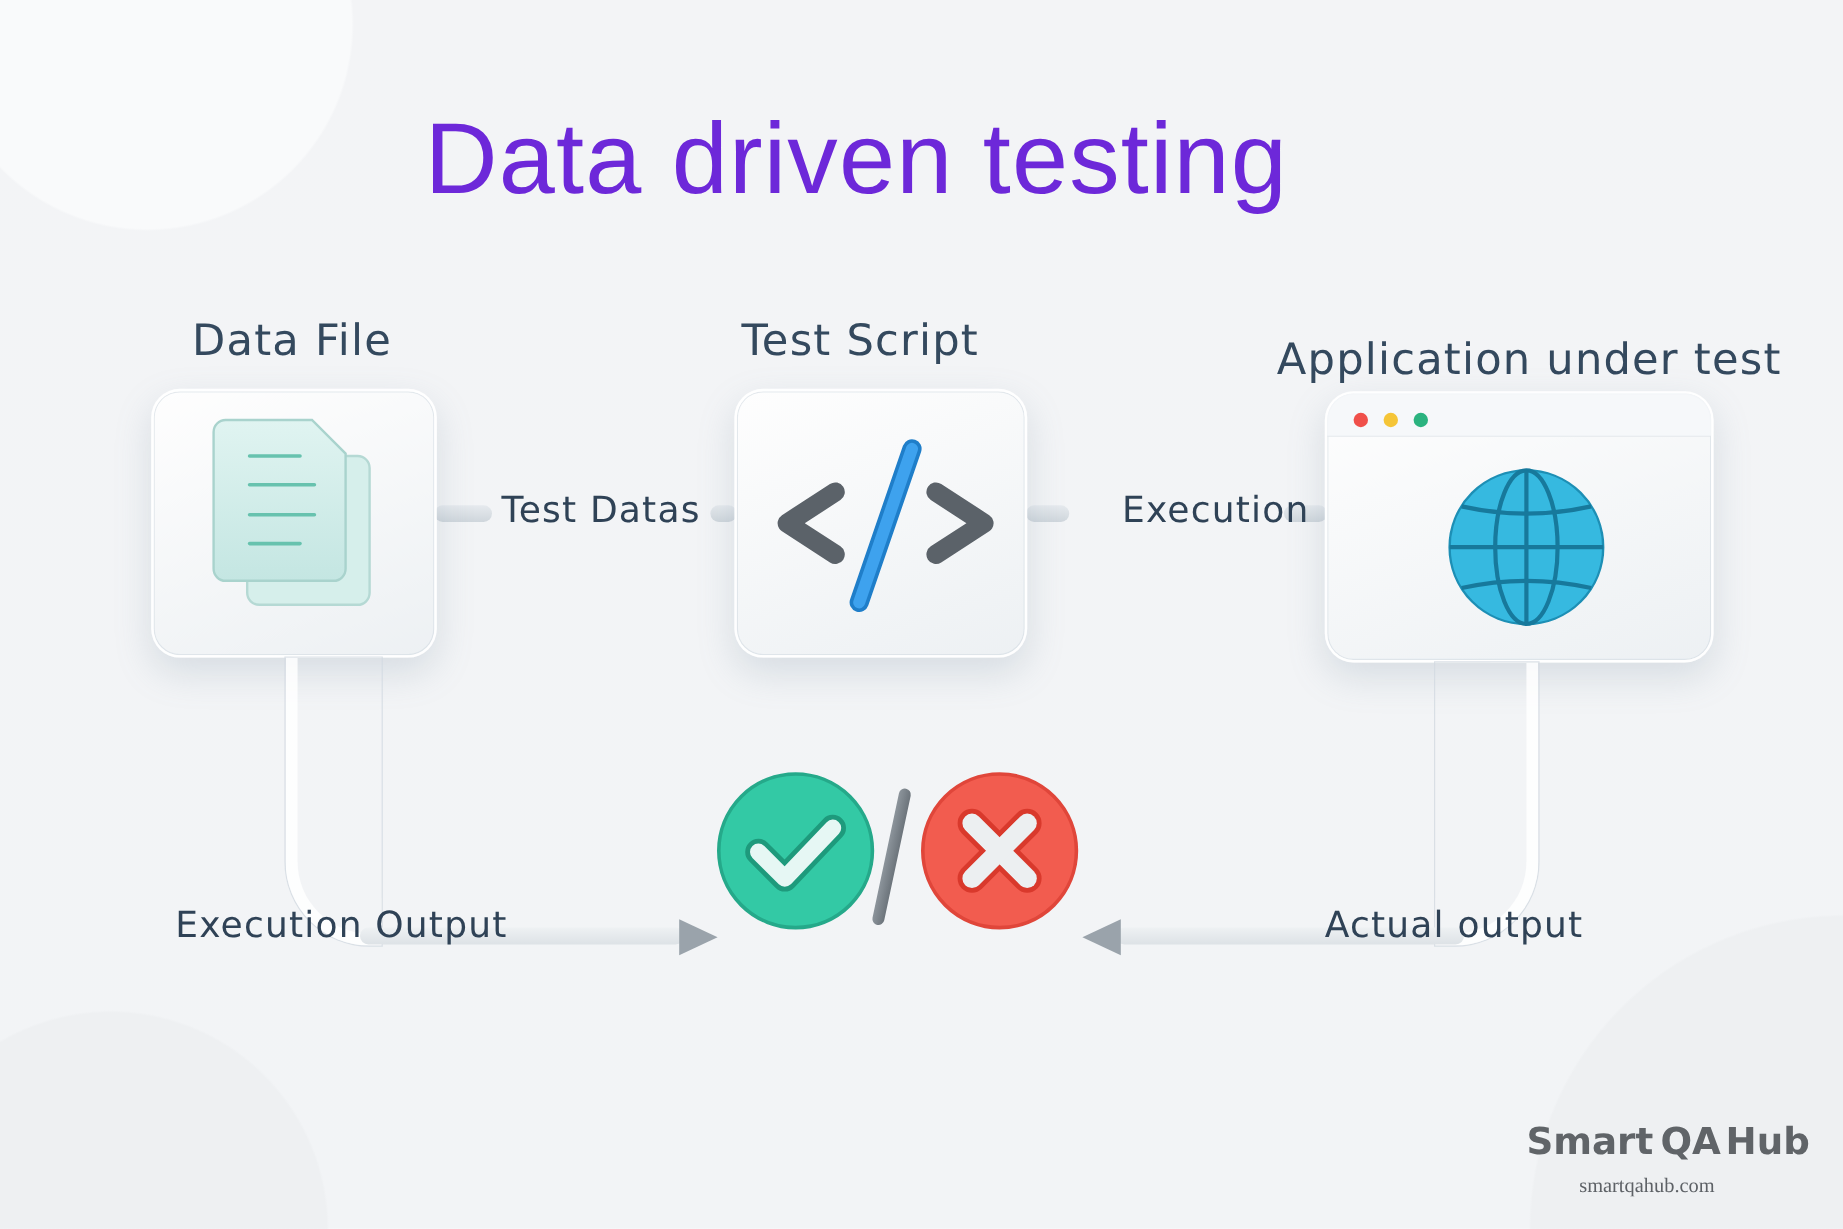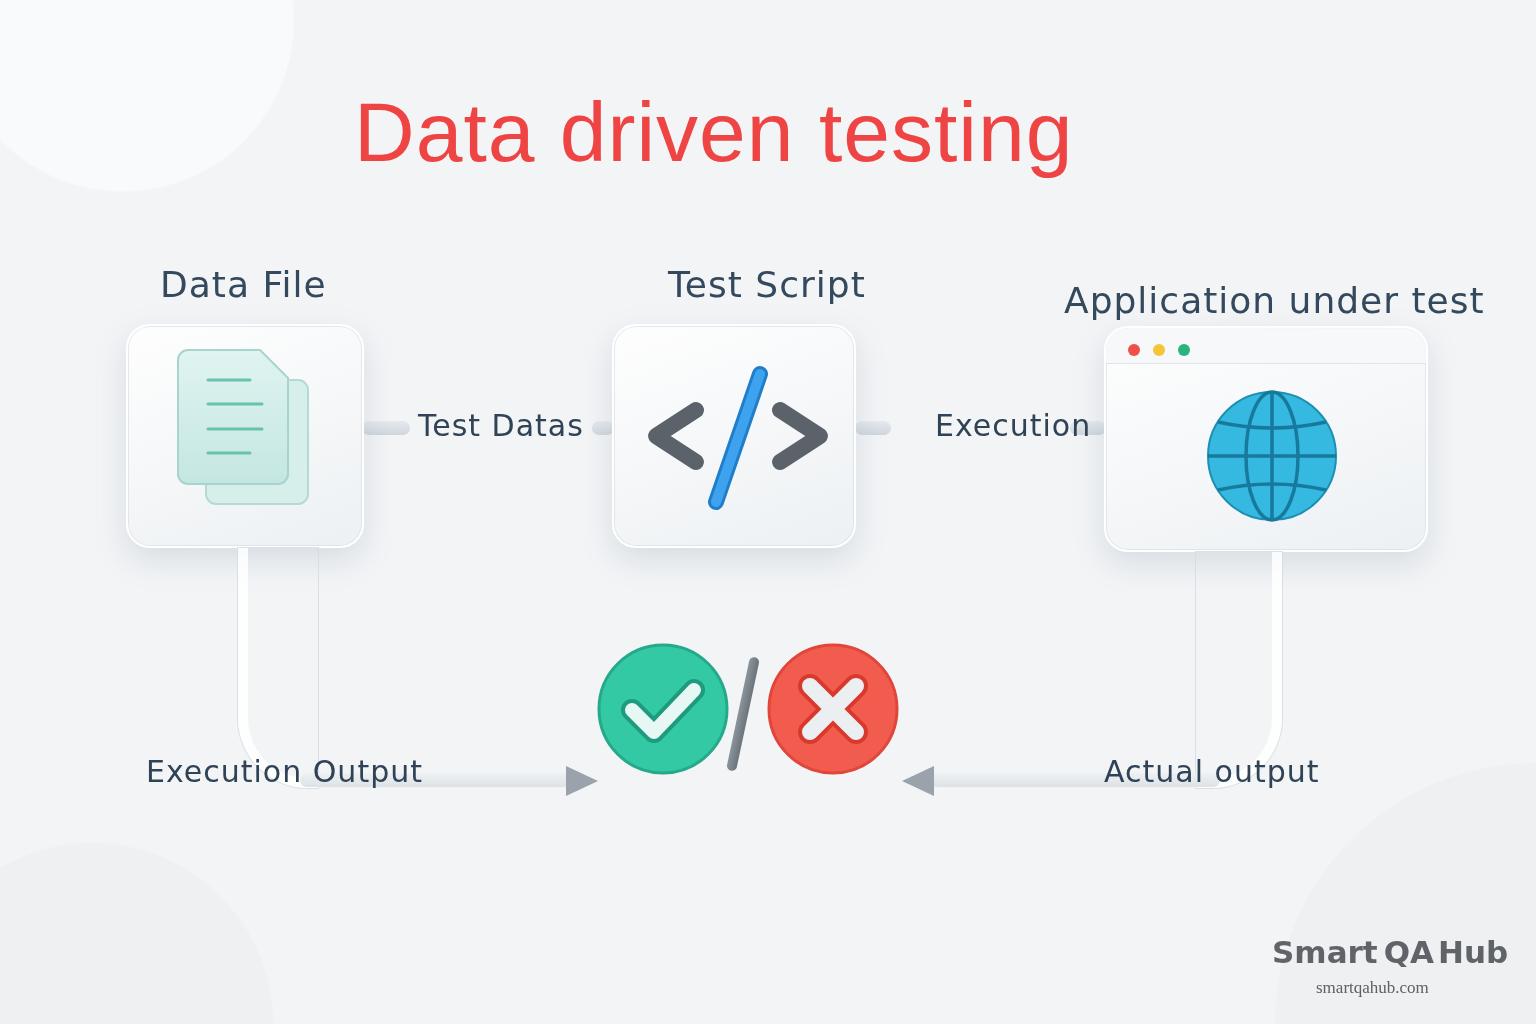--- a/index.html
+++ b/index.html
@@ -10,21 +10,21 @@
                 radial-gradient(circle at 100% 100%, #eef0f2 0, #eef0f2 260px, transparent 262px),
                 linear-gradient(180deg, #f3f4f6 0%, #f2f4f6 100%);
     font-family: "DejaVu Sans", sans-serif;
     color: #2d3e50;
     position: relative;
   }
   .abs { position: absolute; }
   .title {
     left: 354px; top: 84px;
     font-family: "Liberation Sans", sans-serif;
-    font-size: 84px; color: #ef4444; letter-spacing: 1px; white-space: nowrap;
+    font-size: 84px; color: #6d28d9; letter-spacing: 1px; white-space: nowrap;
   }
   .heading {
     font-size: 36px; color: #34495e; white-space: nowrap; letter-spacing: 1px;
   }
   .label {
     font-size: 30px; color: #2f4256; white-space: nowrap; letter-spacing: 1px;
   }
   .card {
     background: linear-gradient(160deg, rgba(255,255,255,0.9), rgba(236,240,243,0.9));
     border: 2px solid rgba(255,255,255,0.95);
@@ -44,21 +44,21 @@
     font-weight: bold; font-size: 31px; color: #606468; white-space: nowrap;
   }
   .url { font-size: 17px; color: #5d6166; white-space: nowrap; font-family: Liberation Serif, serif; }
 </style>
 </head>
 <body>
 
 <div class="abs title">Data driven testing</div>
 
 <div class="abs heading" style="left:160px; top:264px;">Data File</div>
-<div class="abs heading" style="left:668px; top:264px;">Test Script</div>
+<div class="abs heading" style="left:618px; top:264px;">Test Script</div>
 <div class="abs heading" style="left:1064px; top:280px;">Application under test</div>
 
 <div class="abs connector" style="left:362px; top:421px; width:48px;"></div>
 <div class="abs connector" style="left:592px; top:421px; width:22px;"></div>
 <div class="abs connector" style="left:855px; top:421px; width:36px;"></div>
 <div class="abs connector" style="left:1070px; top:421px; width:36px;"></div>
 
 <div class="abs label" style="left:418px; top:408px;">Test Datas</div>
 <div class="abs label" style="left:903px; top:408px;margin-left:32px;">Execution</div>
 

